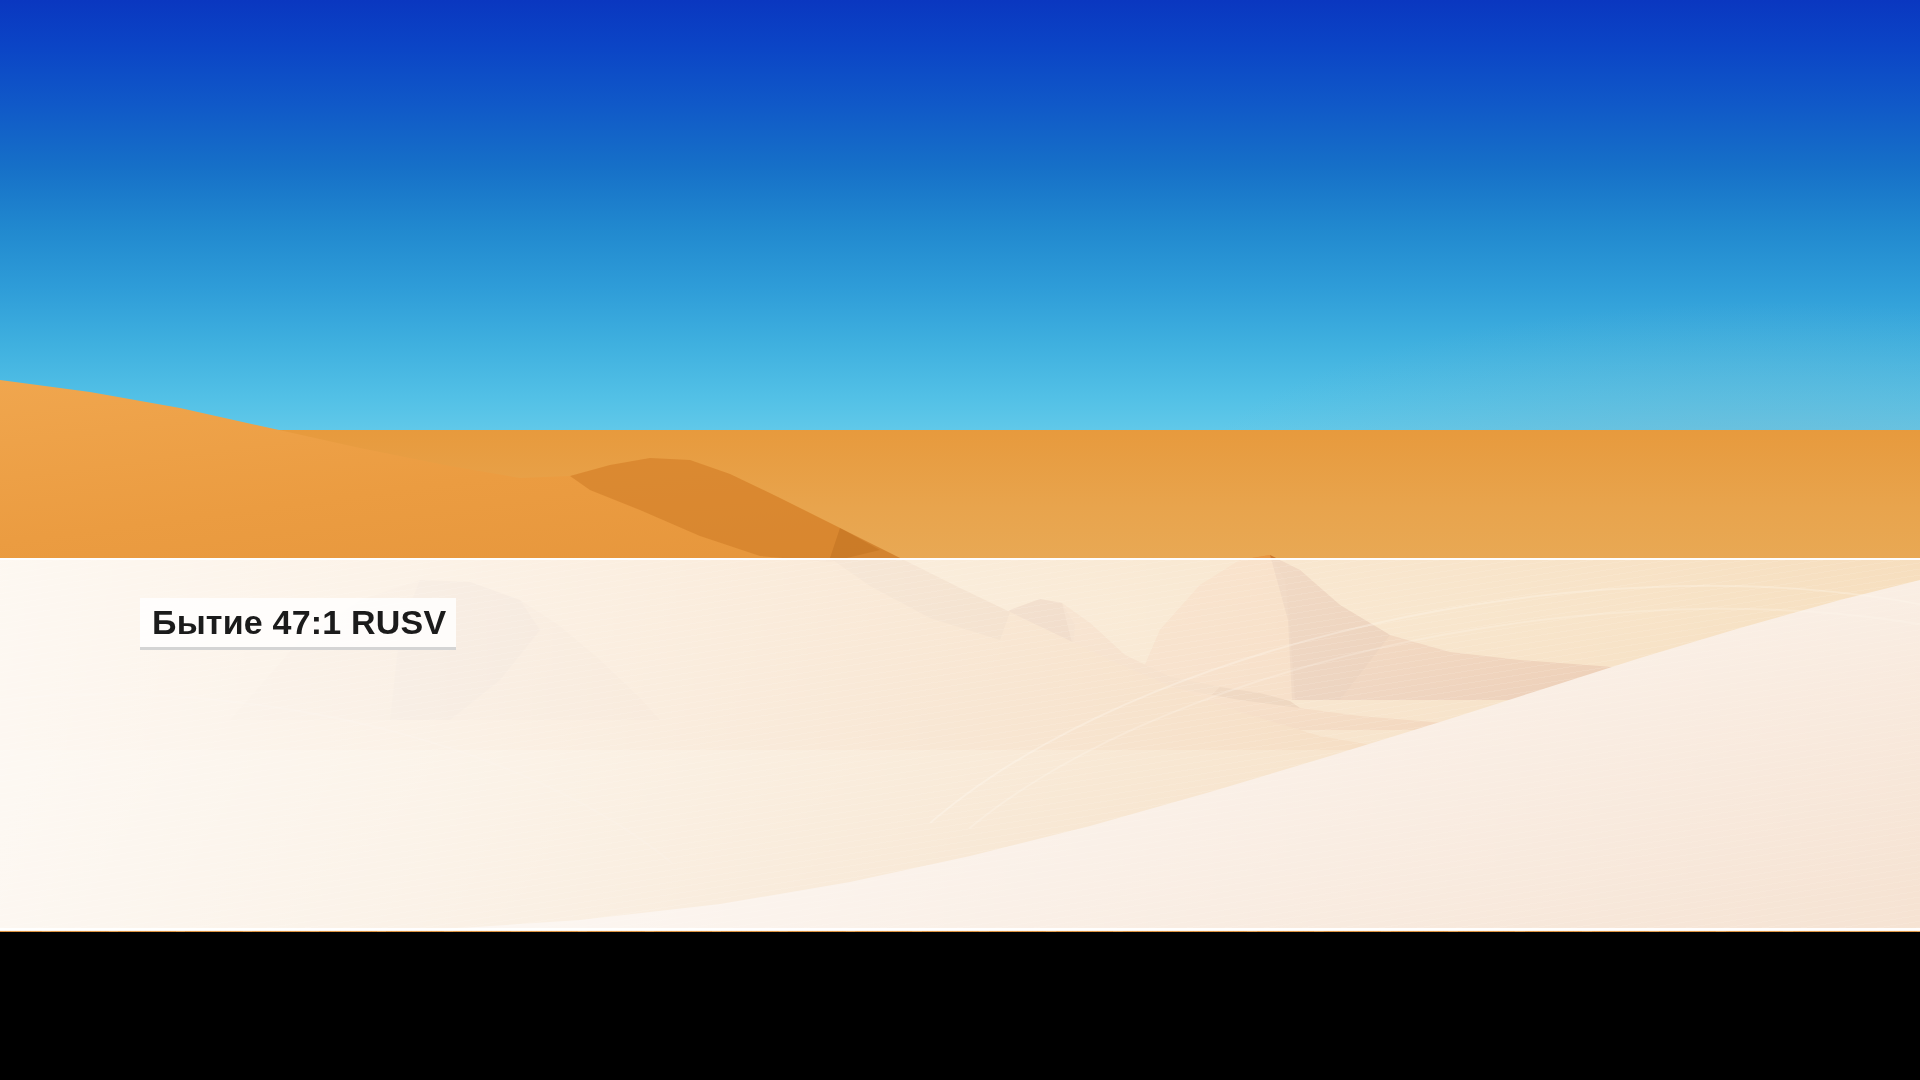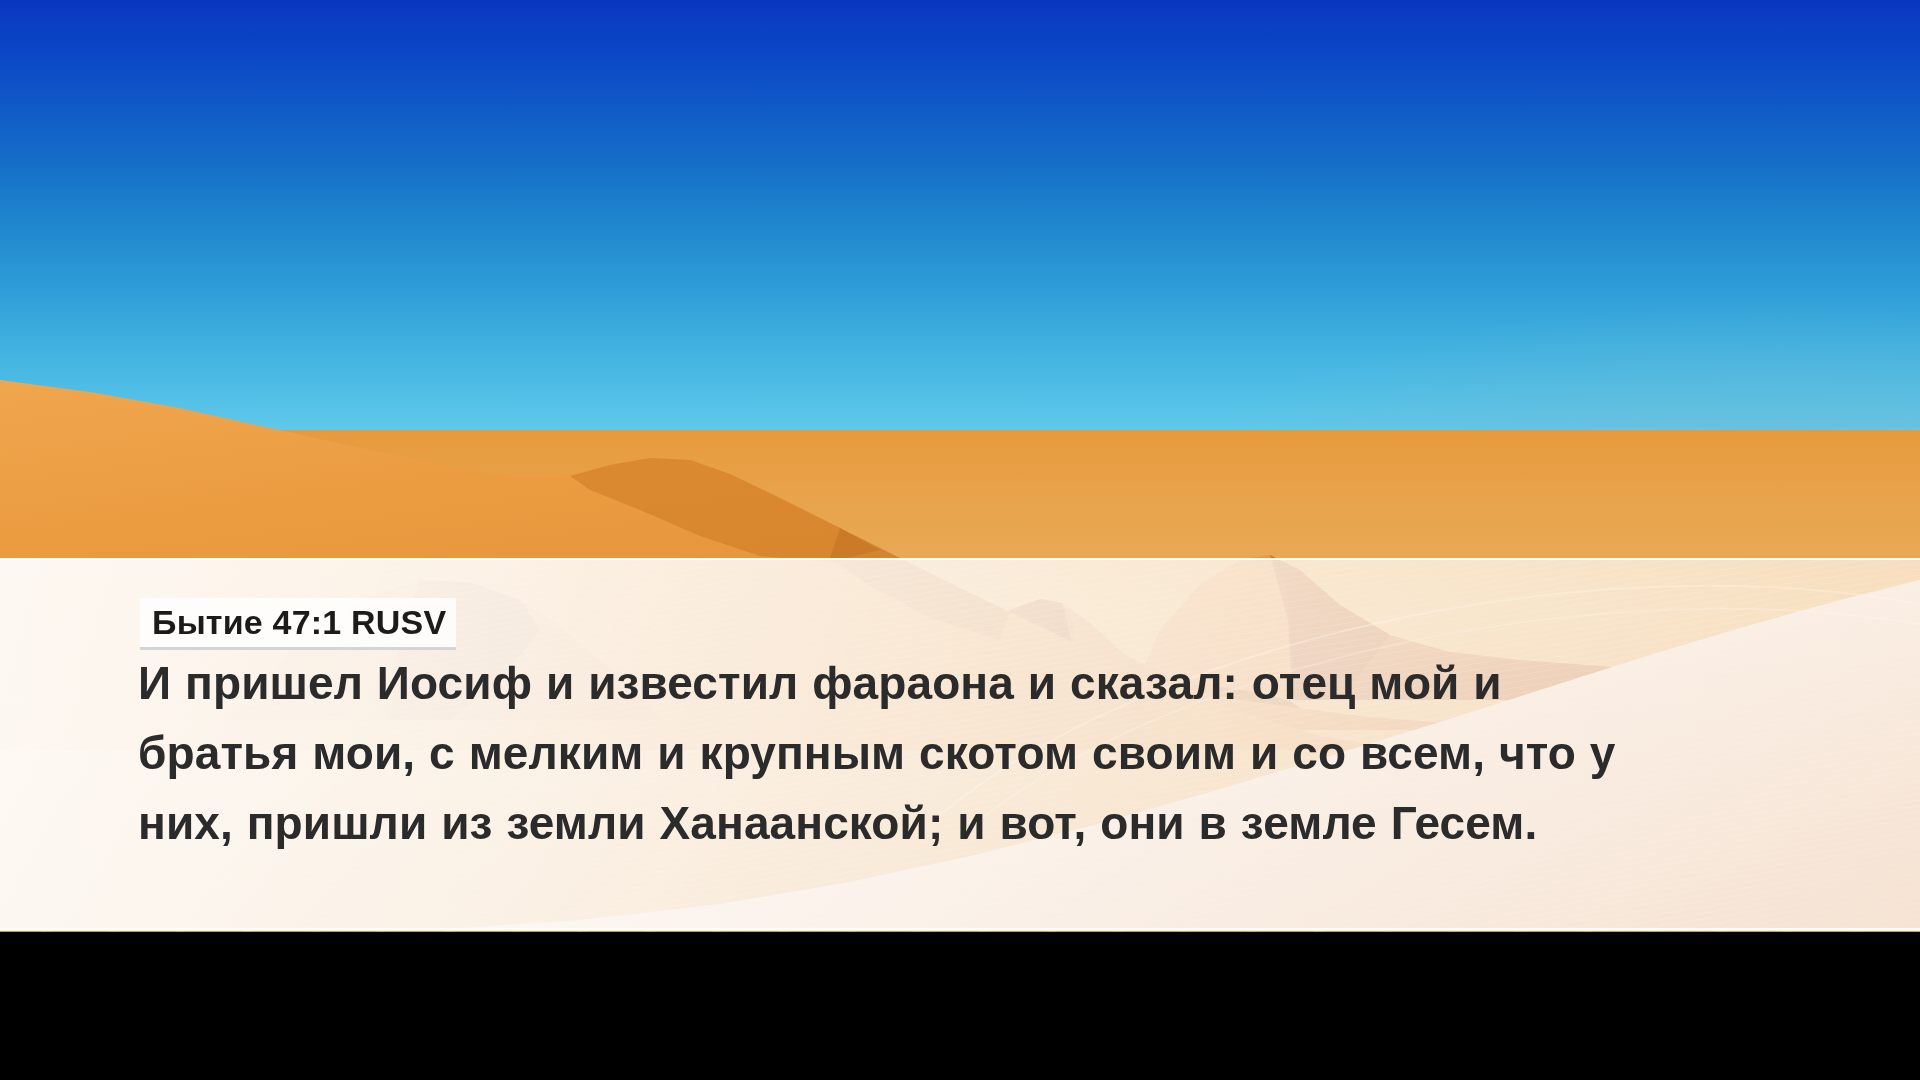--- a/index.html
+++ b/index.html
@@ -307,19 +307,14 @@
   <div class="fg-track"></div>
 
   <div class="overlay-panel"></div>
   <div class="panel-top-line"></div>
   <div class="panel-bottom-line"></div>
 
   <div class="reference-wrap">
     <span class="reference">Бытие 47:1 RUSV</span>
   </div>
 
-  <div class="verse">
-    <div>И пришел Иосиф и известил фараона и сказал: отец мой и</div>
-    <div>братья мои, с мелким и крупным скотом своим и со всем, что у</div>
-    <div>них, пришли из земли Ханаанской; и вот, они в земле Гесем.</div>
-  </div>
 
 </div>
 
 </body></html>

